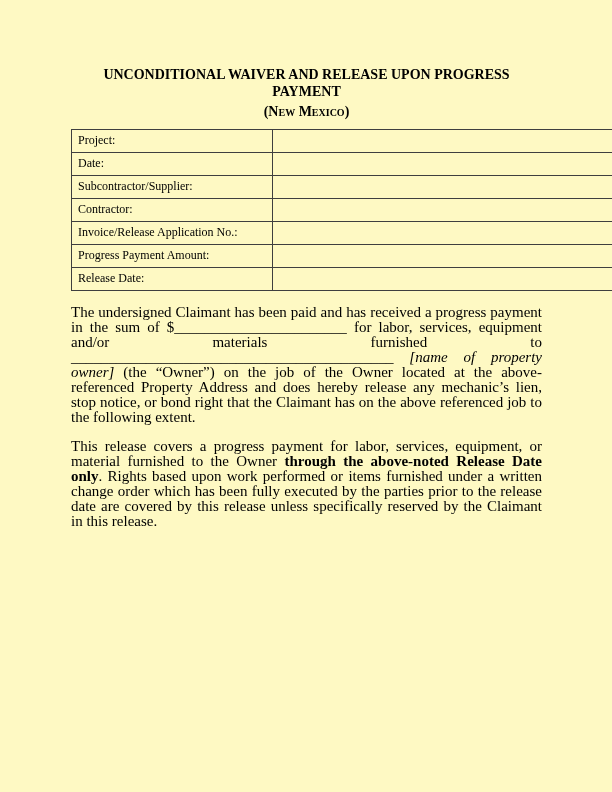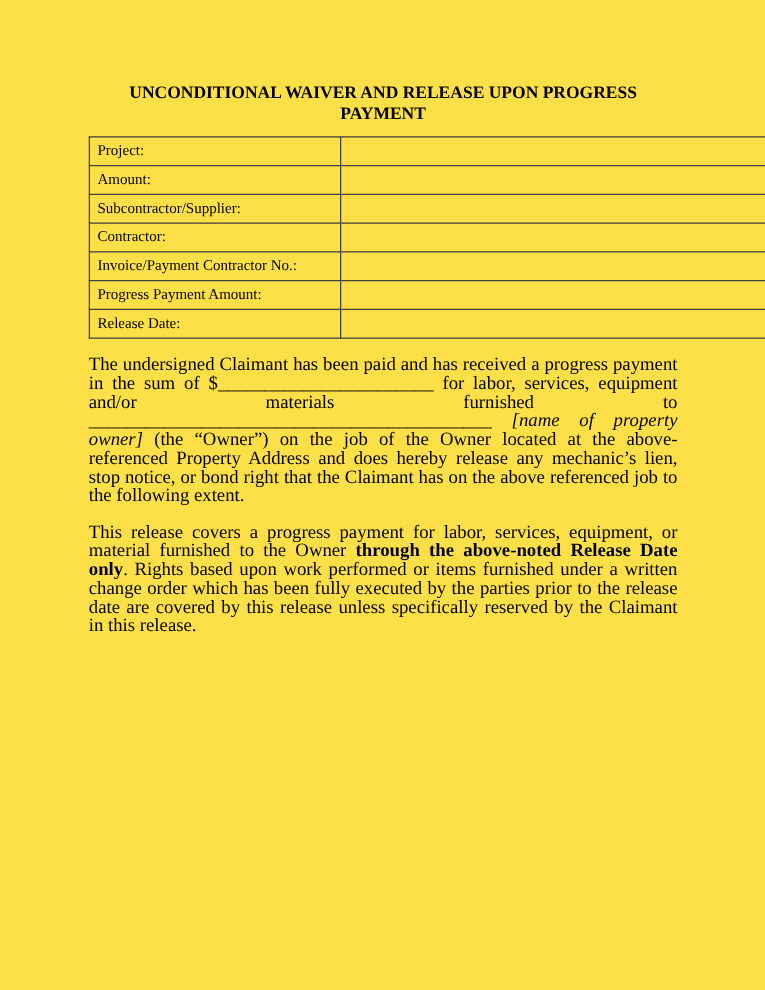--- a/index.html
+++ b/index.html
@@ -1,20 +1,20 @@
 <!DOCTYPE html>
 <html><head>
 <meta charset="utf-8">
 <style>
   html, body { margin: 0; padding: 0; background: #ffffff; }
   .page {
     position: relative;
     width: 612px;
     height: 792px;
-    background: #fde047;
+    background: #fef9c3;
     box-sizing: border-box;
     padding: 66px 70px 0 71px;
     font-family: "Liberation Serif", serif;
     color: #000000;
     overflow: hidden;
   }
   .title {
     margin: 0;
     font-size: 14px;
     line-height: 17px;
@@ -66,41 +66,42 @@
     font-weight: bold;
   }
 </style>
 </head>
 <body>
 
 <div class="page">
 
   <h1 class="title">UNCONDITIONAL WAIVER AND RELEASE UPON PROGRESS PAYMENT</h1>
 
+  <h2 class="subtitle">(New Mexico)</h2>
 
   <table class="info-table">
     <tbody>
         <tr>
           <td class="label-cell">Project:</td>
           <td class="value-cell"></td>
         </tr>
         <tr>
-          <td class="label-cell">Amount:</td>
+          <td class="label-cell">Date:</td>
           <td class="value-cell"></td>
         </tr>
         <tr>
           <td class="label-cell">Subcontractor/Supplier:</td>
           <td class="value-cell"></td>
         </tr>
         <tr>
           <td class="label-cell">Contractor:</td>
           <td class="value-cell"></td>
         </tr>
         <tr>
-          <td class="label-cell">Invoice/Payment Contractor No.:</td>
+          <td class="label-cell">Invoice/Release Application No.:</td>
           <td class="value-cell"></td>
         </tr>
         <tr>
           <td class="label-cell">Progress Payment Amount:</td>
           <td class="value-cell"></td>
         </tr>
         <tr>
           <td class="label-cell">Release Date:</td>
           <td class="value-cell"></td>
         </tr>

